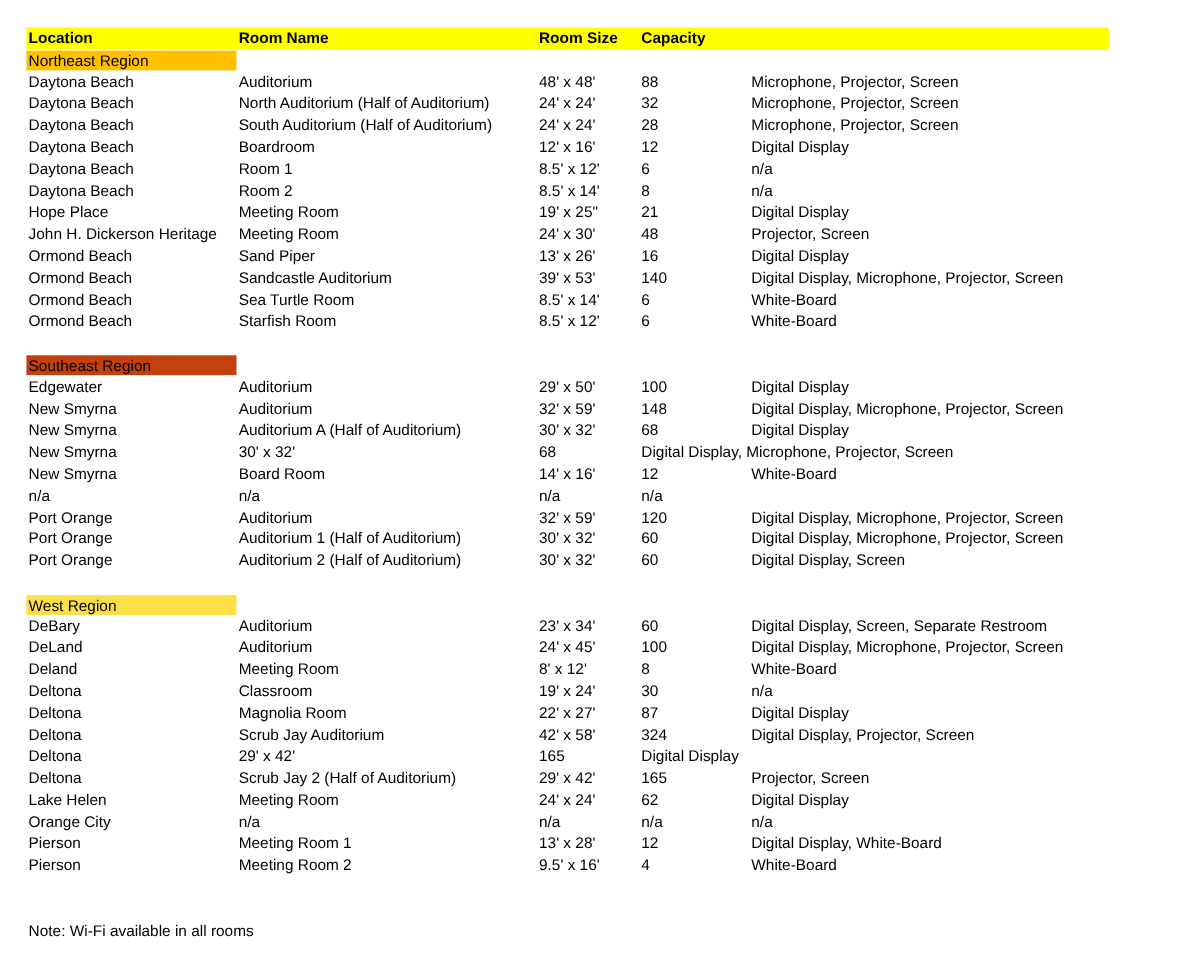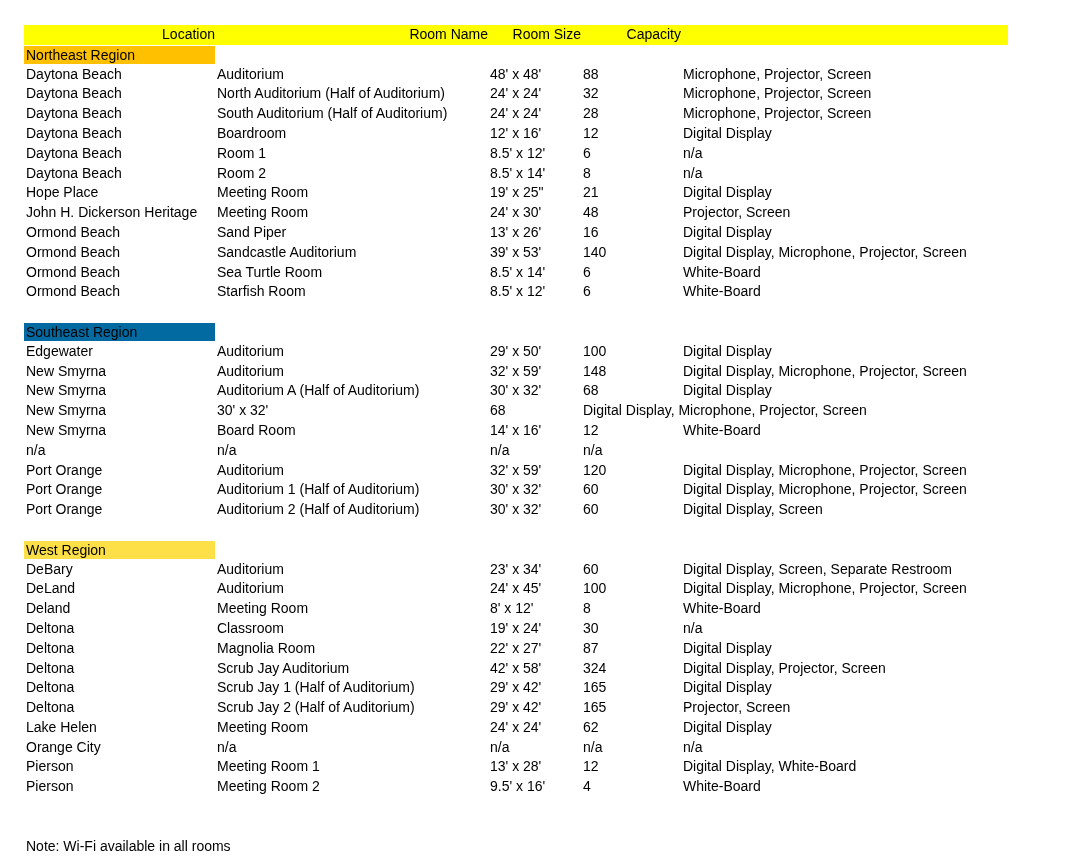--- a/index.html
+++ b/index.html
@@ -23,21 +23,21 @@
     grid-template-columns: 191px 273px 93px 100px 1fr;
     height: 19.8px;
     align-items: center;
   }
   .cell {
     padding-left: 2px;
     white-space: nowrap;
     overflow: visible;
     line-height: 19.8px;
   }
-  .header-row .cell { font-weight: normal; text-align: right; }
+  .header-row .cell { font-weight: bold; }
   .region-row .cell.region-cell { height: 18px; }
   .gap { height: 19.8px; }
   .gap2 { height: 39.6px; }
   .note-row {
     height: 19.8px;
     line-height: 19.8px;
     padding-left: 2px;
     white-space: nowrap;
   }
 </style>
@@ -152,21 +152,21 @@
 
   <div class="row data-row">
     <div class="cell">Ormond Beach</div>
     <div class="cell">Starfish Room</div>
     <div class="cell">8.5' x 12'</div>
     <div class="cell">6</div>
     <div class="cell">White-Board</div>
   </div>
 <div class="gap"></div>
   <div class="row region-row">
-    <div class="cell region-cell" style="background: #0369a1;">Southeast Region</div>
+    <div class="cell region-cell" style="background: #c2410c;">Southeast Region</div>
     <div class="cell"></div>
     <div class="cell"></div>
     <div class="cell"></div>
     <div class="cell"></div>
   </div>
 
   <div class="row data-row">
     <div class="cell">Edgewater</div>
     <div class="cell">Auditorium</div>
     <div class="cell">29' x 50'</div>
@@ -287,21 +287,20 @@
   <div class="row data-row">
     <div class="cell">Deltona</div>
     <div class="cell">Scrub Jay Auditorium</div>
     <div class="cell">42' x 58'</div>
     <div class="cell">324</div>
     <div class="cell">Digital Display, Projector, Screen</div>
   </div>
 
   <div class="row data-row">
     <div class="cell">Deltona</div>
-    <div class="cell">Scrub Jay 1 (Half of Auditorium)</div>
     <div class="cell">29' x 42'</div>
     <div class="cell">165</div>
     <div class="cell">Digital Display</div>
   </div>
 
   <div class="row data-row">
     <div class="cell">Deltona</div>
     <div class="cell">Scrub Jay 2 (Half of Auditorium)</div>
     <div class="cell">29' x 42'</div>
     <div class="cell">165</div>

